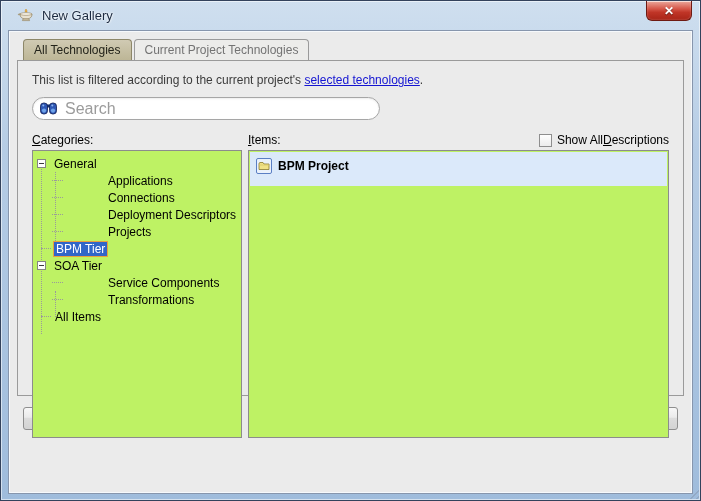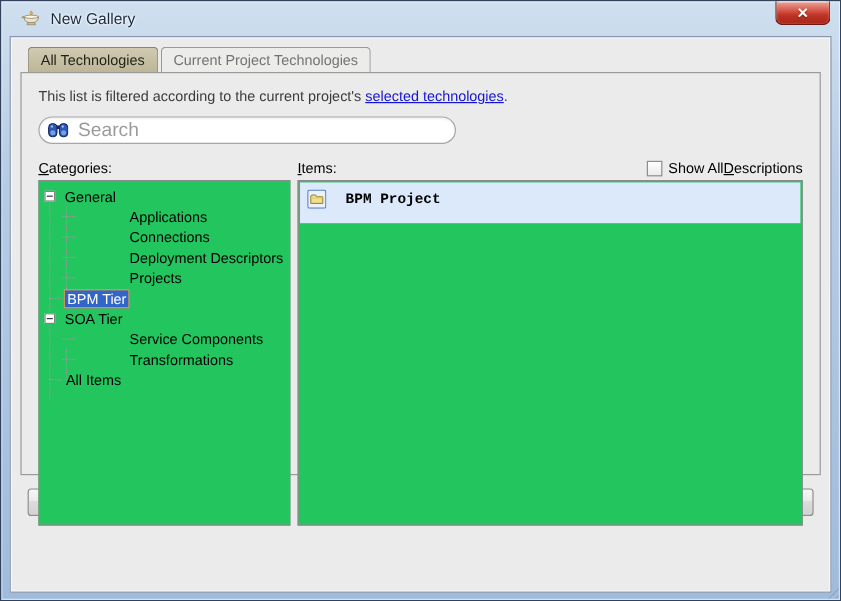--- a/index.html
+++ b/index.html
@@ -105,21 +105,21 @@
   
   .panels { display:flex; margin-top:10px; gap:6px; }
   .panel-left  { width:210px; flex:0 0 auto; }
   .panel-right { flex:1; }
   .panel-header { height:20px; display:flex; align-items:center; }
   .panel-header .spacer { flex:1; }
   .mn { text-decoration:underline; }
   .panel-box {
     height:288px;
     border:1px solid #8c8c8c;
-    background:#22c55e;
+    background:#bef264;
     overflow:hidden;
     position:relative;
   }
 
   
   .tree { position:relative; padding-top:4px; }
   .rail { position:absolute; border-left:1px dotted #9a9a9a; width:0; }
   .rail1 { left:8px;  top:12px;  height:171px; }
   .rail2 { left:22px; top:21px;  height:77px; }
   .rail3 { left:22px; top:140px; height:26px; }
@@ -152,21 +152,21 @@
     width:13px; height:13px;
     border:1px solid #8e8e8e;
     background:linear-gradient(#fefefe, #ececec);
     margin-right:5px; flex:0 0 auto;
   }
   .item-card {
     position:absolute; left:1px; right:1px; top:1px;
     background:#dbe9fa;
     padding:6px 8px 12px 6px;
   }
-  .item-head { display:flex; align-items:center; gap:16px;font-family:Liberation Mono, monospace; }
+  .item-head { display:flex; align-items:center; gap:6px; }
   .item-title { font-weight:bold; }
   .item-desc { margin-left:26px; margin-top:3px; line-height:1.28; color:#1a1a1a; }
   .item-desc p + p { margin-top:14px; }
 
   
   .btn-row {
     height:44px;
     display:flex; align-items:center;
     padding:0 6px;
   }

